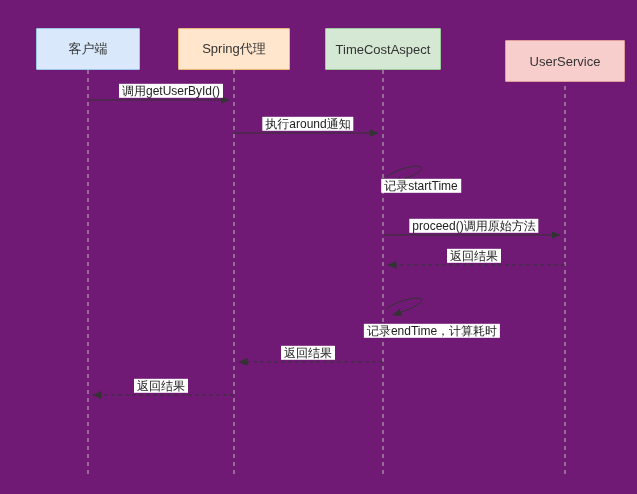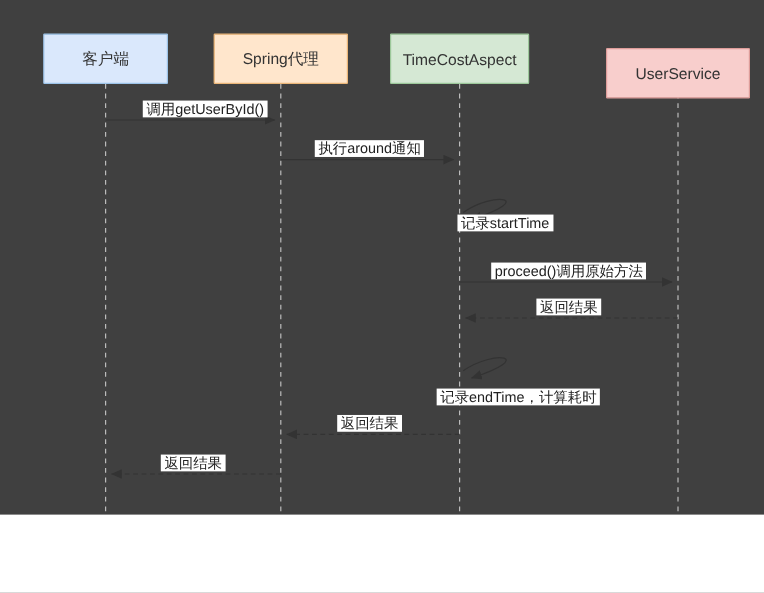--- a/index.html
+++ b/index.html
@@ -1,20 +1,20 @@
 <!DOCTYPE html>
 <html><head>
 <meta charset="utf-8">
 <style>
   * { margin:0; padding:0; box-sizing:border-box; }
   html,body { background:#ffffff; }
   body { font-family:"Liberation Sans","DejaVu Sans",sans-serif; }
   .canvas {
-    position:relative; width:637px; height:429px;
-    background:#404040; overflow:hidden;
+    position:relative; width:637px; height:494px;
+    background:#701a75; overflow:hidden;
   }
   .svg-layer { position:absolute; left:0; top:0; width:637px; height:494px; }
   .participant {
     position:absolute; top:28px; height:42px;
     display:flex; align-items:center; justify-content:center;
     font-size:13px; color:#333; border:1px solid #999; border-radius:1px;
     white-space:nowrap;
   }
   .p-client  { left:36px;  width:104px; }
   .p-proxy   { left:178px; width:112px; }

